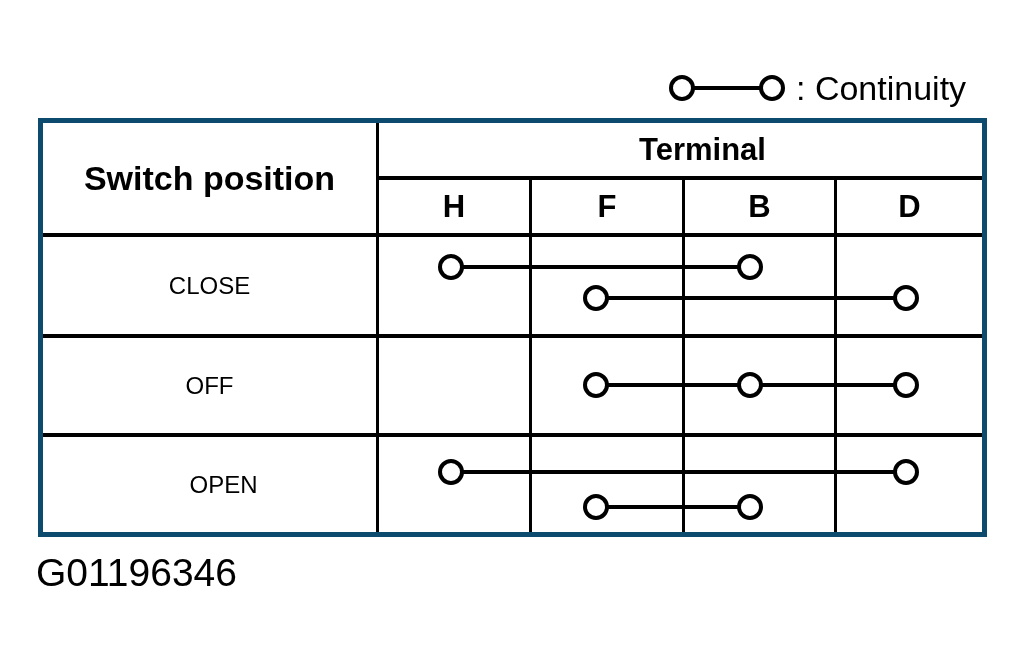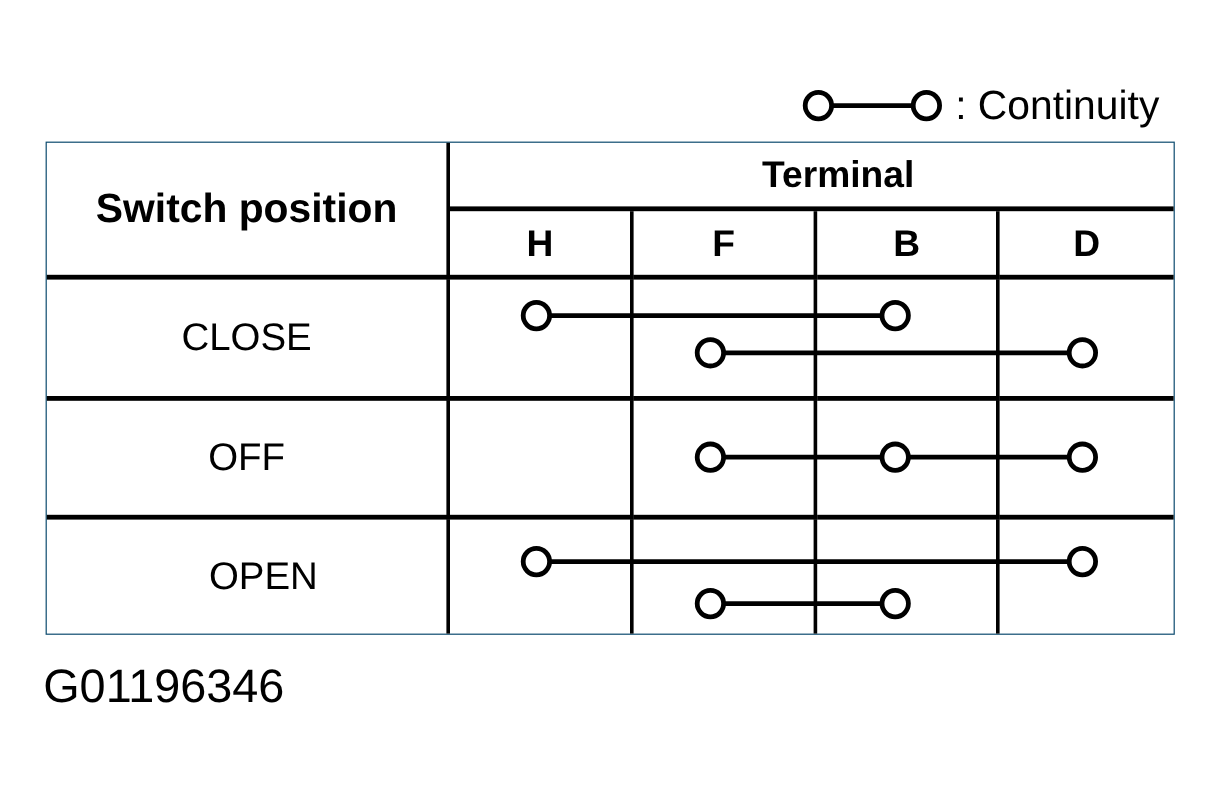--- a/index.html
+++ b/index.html
@@ -29,21 +29,21 @@
     font-size: 34px;
     line-height: 36px;
     margin-left: 8px;
     white-space: nowrap;
   }
   
   .table-wrap {
     position: absolute;
     left: 38px;
     top: 118px;
-    border: 1px solid #0c4a6e;
+    border: 5px solid #0c4a6e;
     background: #ffffff;
   }
   .grid {
     display: grid;
     grid-template-columns: 336px 153px 153px 152px 145px;
     grid-template-rows: 57px 57px 101px 99px 95px;
   }
   .cell {
     display: flex;
     align-items: center;
@@ -59,21 +59,21 @@
     grid-column: 1;
     grid-row: 1 / 3;
     font-size: 34px;
   }
   .terminal-cell {
     grid-column: 2 / 6;
     grid-row: 1;
     border-right: none;
     padding-left: 44px;
   }
-  .rowlabel { font-size: 32px; }
+  .rowlabel { font-size: 24px; }
   
   .overlay {
     position: absolute;
     left: -5px;
     top: -5px;
     pointer-events: none;
   }
   
   .footer {
     position: absolute;

